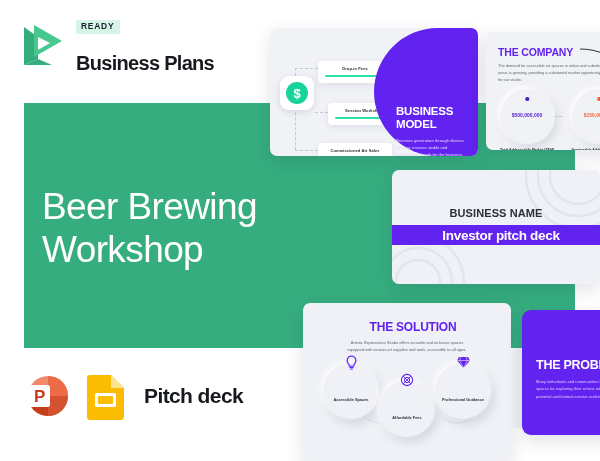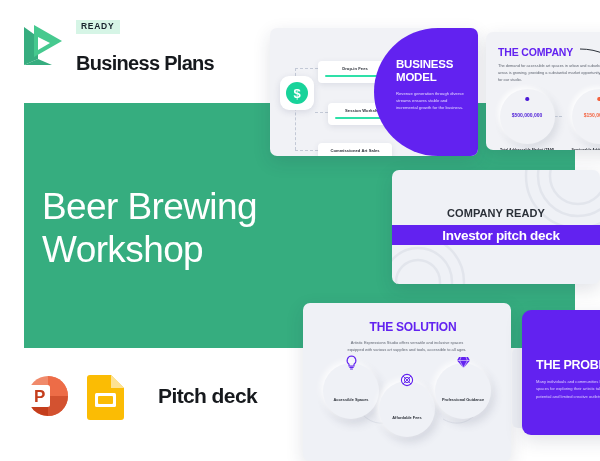--- a/index.html
+++ b/index.html
@@ -69,21 +69,21 @@
     position: absolute;
     left: 22px; top: 372px;
     display: flex; align-items: center; gap: 14px;
     z-index: 30;
   }
   .ppt-icon { position: relative; width: 48px; height: 48px; }
   .slides-icon { width: 44px; height: 48px; }
   .footer-label {
     font-size: 21px; font-weight: bold;
     color: #16191d; letter-spacing: -0.6px;
-    margin-left: 16px;
+    margin-left: 2px;
   }
 
   
   .slide {
     position: absolute;
     background: #f1f2f6;
     border-radius: 7px;
     overflow: hidden;
     box-shadow: 0 6px 18px rgba(32,40,70,0.13);
   }
@@ -93,21 +93,21 @@
   .bm-left { position: absolute; inset: 0; }
   .bm-purple {
     position: absolute; right: 0; top: 0;
     width: 104px; height: 100%;
     background: #6222f0;
     border-radius: 100px 7px 7px 100px;
   }
   .bm-purple-inner { position: absolute; left: 22px; top: 30px; width: 74px; }
   .bm-title {
     color: #ffffff; font-size: 11.5px; font-weight: bold;
-    line-height: 1.12; letter-spacing: -0.2px;
+    line-height: 1.12; letter-spacing: -0.2px; margin-top: 47px;
   }
   .bm-body {
     margin-top: 6px;
     color: #e3d7ff; font-size: 4.2px; line-height: 1.7;
   }
   .dollar-badge {
     position: absolute; left: 10px; top: 48px;
     width: 34px; height: 34px; border-radius: 9px;
     background: #ffffff;
     box-shadow: 0 2px 7px rgba(40,50,90,0.13);
@@ -391,21 +391,21 @@
         <circle cx="186" cy="6" r="28"></circle>
         <circle cx="186" cy="6" r="40"></circle>
         <circle cx="186" cy="6" r="52"></circle>
       </g>
       <g fill="none" stroke="#e2e5ec" stroke-width="2.5">
         <circle cx="26" cy="112" r="22"></circle>
         <circle cx="26" cy="112" r="34"></circle>
         <circle cx="26" cy="112" r="46"></circle>
       </g>
     </svg>
-    <div class="cmp-name">COMPANY READY</div>
+    <div class="cmp-name">BUSINESS NAME</div>
     <div class="cmp-band">
       <span>Investor pitch deck</span>
     </div>
   </div>
 
   <div class="slide" id="slide-solution">
     <div class="sol-title">THE SOLUTION</div>
     <div class="sol-body">Artistic Expressions Studio offers versatile and inclusive spaces equipped with various art supplies and tools, accessible to all ages.</div>
 
     <svg style="position:absolute;left:0;top:0" width="208" height="158">

